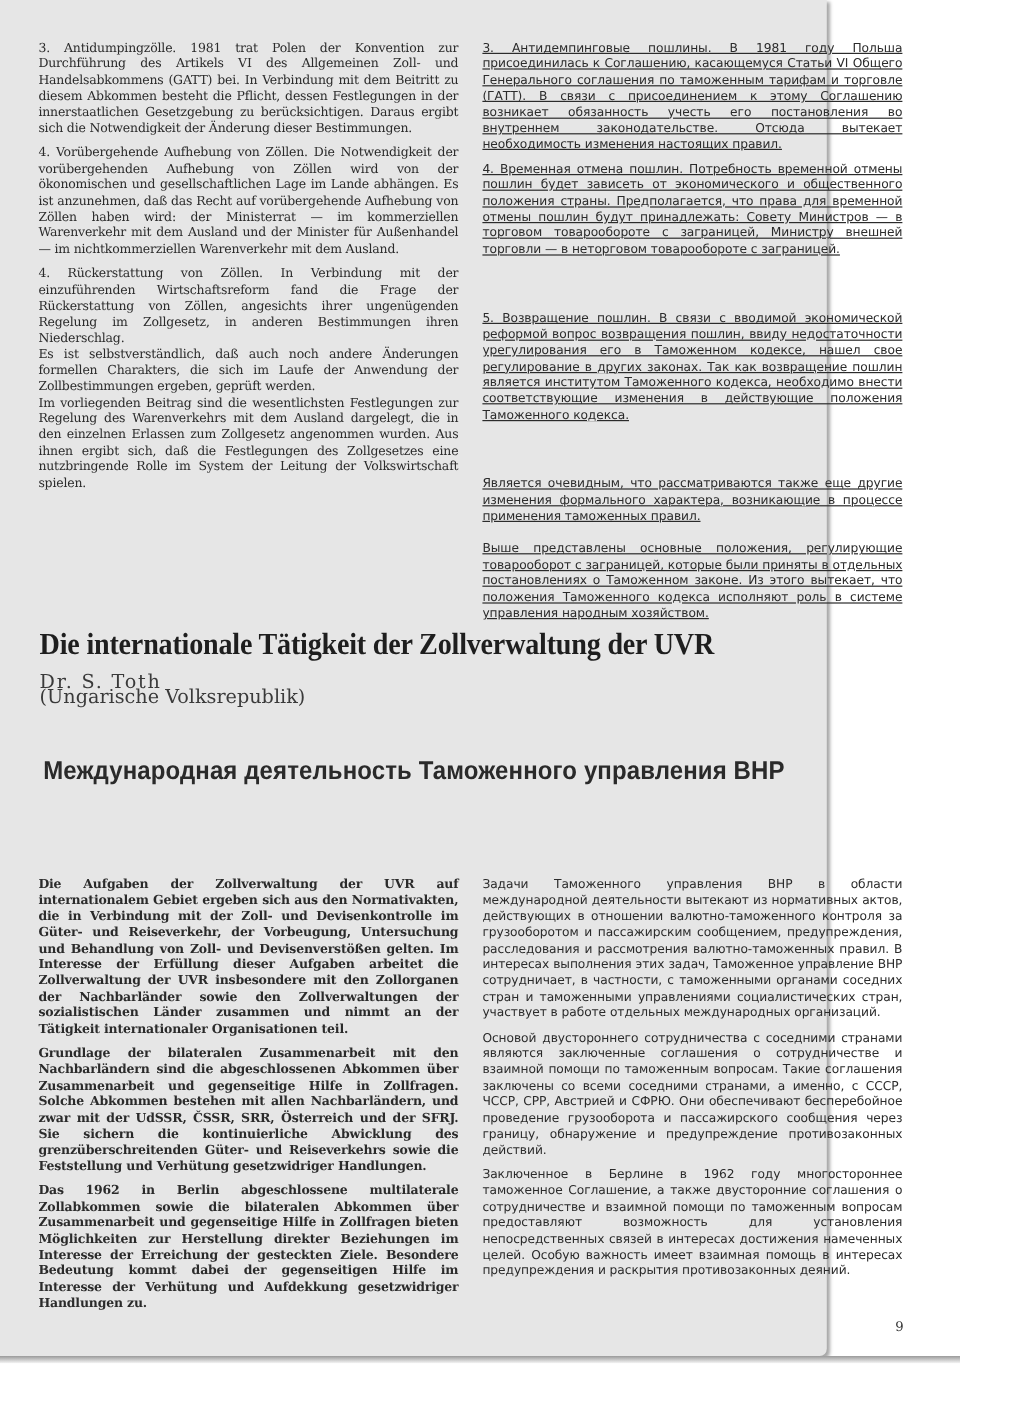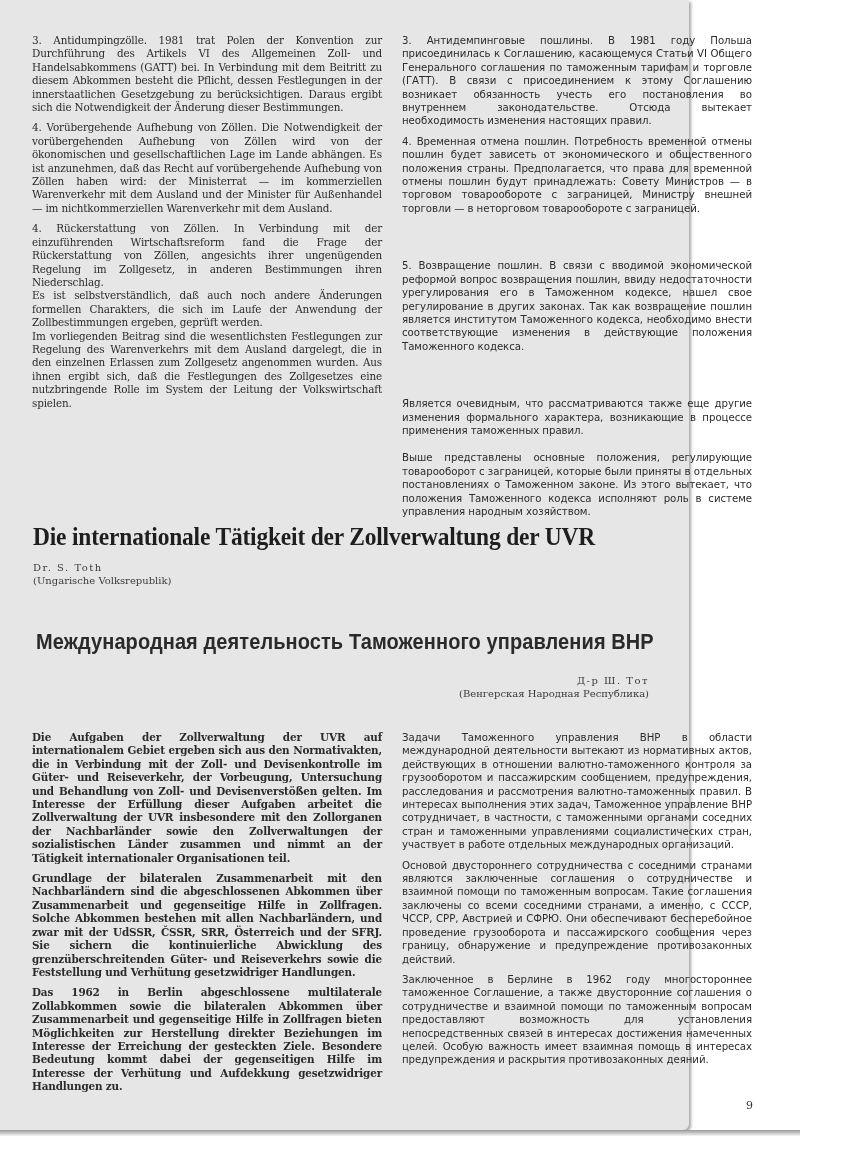--- a/index.html
+++ b/index.html
@@ -20,21 +20,21 @@
   .col p.tight { margin:0; }
   .col p.gap { margin-bottom:14px;margin-top:44px; }
   .col.ru { font-family:"DejaVu Sans", sans-serif; font-size:10.2px; letter-spacing:-0.05px; }
   .title-de {
     position:absolute; left:33px; top:522px;
     font-family:"Liberation Serif", serif; font-weight:bold; font-size:25.5px;
     color:#1e1e1e; transform:scaleX(0.92); transform-origin:left; white-space:nowrap; letter-spacing:-0.2px;
   }
   .author-de {
     position:absolute; left:33px; top:561px;
-    font-family:"DejaVu Serif", serif; font-size:10px; line-height:13px; color:#3a3a3a;
+    font-family:"DejaVu Serif", serif; font-size:16px; line-height:13px; color:#3a3a3a;
   }
   .title-ru {
     position:absolute; left:36px; top:630px;
     font-family:"Liberation Sans", sans-serif; font-weight:bold; font-size:21.5px;
     color:#2a2a2a; white-space:nowrap; letter-spacing:0.1px; transform:scaleX(0.93); transform-origin:left;
   }
   .author-ru {
     position:absolute; right:40px; top:674px; text-align:right;
     font-family:"DejaVu Serif", serif; font-size:10px; line-height:13px; color:#3a3a3a;
   }
@@ -49,39 +49,35 @@
 <div class="page">
 
   <div class="col" style="left:32px; top:34px;">
     <p>3. Antidumpingzölle. 1981 trat Polen der Konvention zur Durchführung des Artikels VI des Allgemeinen Zoll- und Handelsabkommens (GATT) bei. In Verbindung mit dem Beitritt zu diesem Abkommen besteht die Pflicht, dessen Festlegungen in der innerstaatlichen Gesetzgebung zu berücksichtigen. Daraus ergibt sich die Notwendigkeit der Änderung dieser Bestimmungen.</p>
     <p>4. Vorübergehende Aufhebung von Zöllen. Die Notwendigkeit der vorübergehenden Aufhebung von Zöllen wird von der ökonomischen und gesellschaftlichen Lage im Lande abhängen. Es ist anzunehmen, daß das Recht auf vorübergehende Aufhebung von Zöllen haben wird: der Ministerrat — im kommerziellen Warenverkehr mit dem Ausland und der Minister für Außenhandel — im nichtkommerziellen Warenverkehr mit dem Ausland.</p>
     <p class="tight">4. Rückerstattung von Zöllen. In Verbindung mit der einzuführenden Wirtschaftsreform fand die Frage der Rückerstattung von Zöllen, angesichts ihrer ungenügenden Regelung im Zollgesetz, in anderen Bestimmungen ihren Niederschlag.</p>
     <p class="tight">Es ist selbstverständlich, daß auch noch andere Änderungen formellen Charakters, die sich im Laufe der Anwendung der Zollbestimmungen ergeben, geprüft werden.</p>
     <p class="tight">Im vorliegenden Beitrag sind die wesentlichsten Festlegungen zur Regelung des Warenverkehrs mit dem Ausland dargelegt, die in den einzelnen Erlassen zum Zollgesetz angenommen wurden. Aus ihnen ergibt sich, daß die Festlegungen des Zollgesetzes eine nutzbringende Rolle im System der Leitung der Volkswirtschaft spielen.</p>
   </div>
 
-  <div class="col ru" style="left:402px; top:34px;">
+  <div class="col ru" style="left:402px; top:34px;text-decoration:underline;">
     <p>3. Антидемпинговые пошлины. В 1981 году Польша присоединилась к Соглашению, касающемуся Статьи VI Общего Генерального соглашения по таможенным тарифам и торговле (ГАТТ). В связи с присоединением к этому Соглашению возникает обязанность учесть его постановления во внутреннем законодательстве. Отсюда вытекает необходимость изменения настоящих правил.</p>
     <p>4. Временная отмена пошлин. Потребность временной отмены пошлин будет зависеть от экономического и общественного положения страны. Предполагается, что права для временной отмены пошлин будут принадлежать: Совету Министров — в торговом товарообороте с заграницей, Министру внешней торговли — в неторговом товарообороте с заграницей.</p>
     <p class="gap">5. Возвращение пошлин. В связи с вводимой экономической реформой вопрос возвращения пошлин, ввиду недостаточности урегулирования его в Таможенном кодексе, нашел свое регулирование в других законах. Так как возвращение пошлин является институтом Таможенного кодекса, необходимо внести соответствующие изменения в действующие положения Таможенного кодекса.</p>
     <p class="gap">Является очевидным, что рассматриваются также еще другие изменения формального характера, возникающие в процессе применения таможенных правил.</p>
     <p>Выше представлены основные положения, регулирующие товарооборот с заграницей, которые были приняты в отдельных постановлениях о Таможенном законе. Из этого вытекает, что положения Таможенного кодекса исполняют роль в системе управления народным хозяйством.</p>
   </div>
 
   <div class="title-de">Die internationale Tätigkeit der Zollverwaltung der UVR</div>
   <div class="author-de">
     <div style="letter-spacing:1.5px;">Dr. S. Toth</div>
     <div>(Ungarische Volksrepublik)</div>
   </div>
 
   <div class="title-ru">Международная деятельность Таможенного управления ВНР</div>
-  <div class="author-ru">
-    <div style="letter-spacing:1.5px;">Д-р Ш. Тот</div>
-    <div>(Венгерская Народная Республика)</div>
-  </div>
 
   <div class="col" style="left:32px; top:731px;font-weight:bold;">
     <p>Die Aufgaben der Zollverwaltung der UVR auf internationalem Gebiet ergeben sich aus den Normativakten, die in Verbindung mit der Zoll- und Devisenkontrolle im Güter- und Reiseverkehr, der Vorbeugung, Untersuchung und Behandlung von Zoll- und Devisenverstößen gelten. Im Interesse der Erfüllung dieser Aufgaben arbeitet die Zollverwaltung der UVR insbesondere mit den Zollorganen der Nachbarländer sowie den Zollverwaltungen der sozialistischen Länder zusammen und nimmt an der Tätigkeit internationaler Organisationen teil.</p>
     <p>Grundlage der bilateralen Zusammenarbeit mit den Nachbarländern sind die abgeschlossenen Abkommen über Zusammenarbeit und gegenseitige Hilfe in Zollfragen. Solche Abkommen bestehen mit allen Nachbarländern, und zwar mit der UdSSR, ČSSR, SRR, Österreich und der SFRJ. Sie sichern die kontinuierliche Abwicklung des grenzüberschreitenden Güter- und Reiseverkehrs sowie die Feststellung und Verhütung gesetzwidriger Handlungen.</p>
     <p>Das 1962 in Berlin abgeschlossene multilaterale Zollabkommen sowie die bilateralen Abkommen über Zusammenarbeit und gegenseitige Hilfe in Zollfragen bieten Möglichkeiten zur Herstellung direkter Beziehungen im Interesse der Erreichung der gesteckten Ziele. Besondere Bedeutung kommt dabei der gegenseitigen Hilfe im Interesse der Verhütung und Aufdekkung gesetzwidriger Handlungen zu.</p>
   </div>
 
   <div class="col ru" style="left:402px; top:731px;">
     <p>Задачи Таможенного управления ВНР в области международной деятельности вытекают из нормативных актов, действующих в отношении валютно-таможенного контроля за грузооборотом и пассажирским сообщением, предупреждения, расследования и рассмотрения валютно-таможенных правил. В интересах выполнения этих задач, Таможенное управление ВНР сотрудничает, в частности, с таможенными органами соседних стран и таможенными управлениями социалистических стран, участвует в работе отдельных международных организаций.</p>
     <p>Основой двустороннего сотрудничества с соседними странами являются заключенные соглашения о сотрудничестве и взаимной помощи по таможенным вопросам. Такие соглашения заключены со всеми соседними странами, а именно, с СССР, ЧССР, СРР, Австрией и СФРЮ. Они обеспечивают бесперебойное проведение грузооборота и пассажирского сообщения через границу, обнаружение и предупреждение противозаконных действий.</p>

